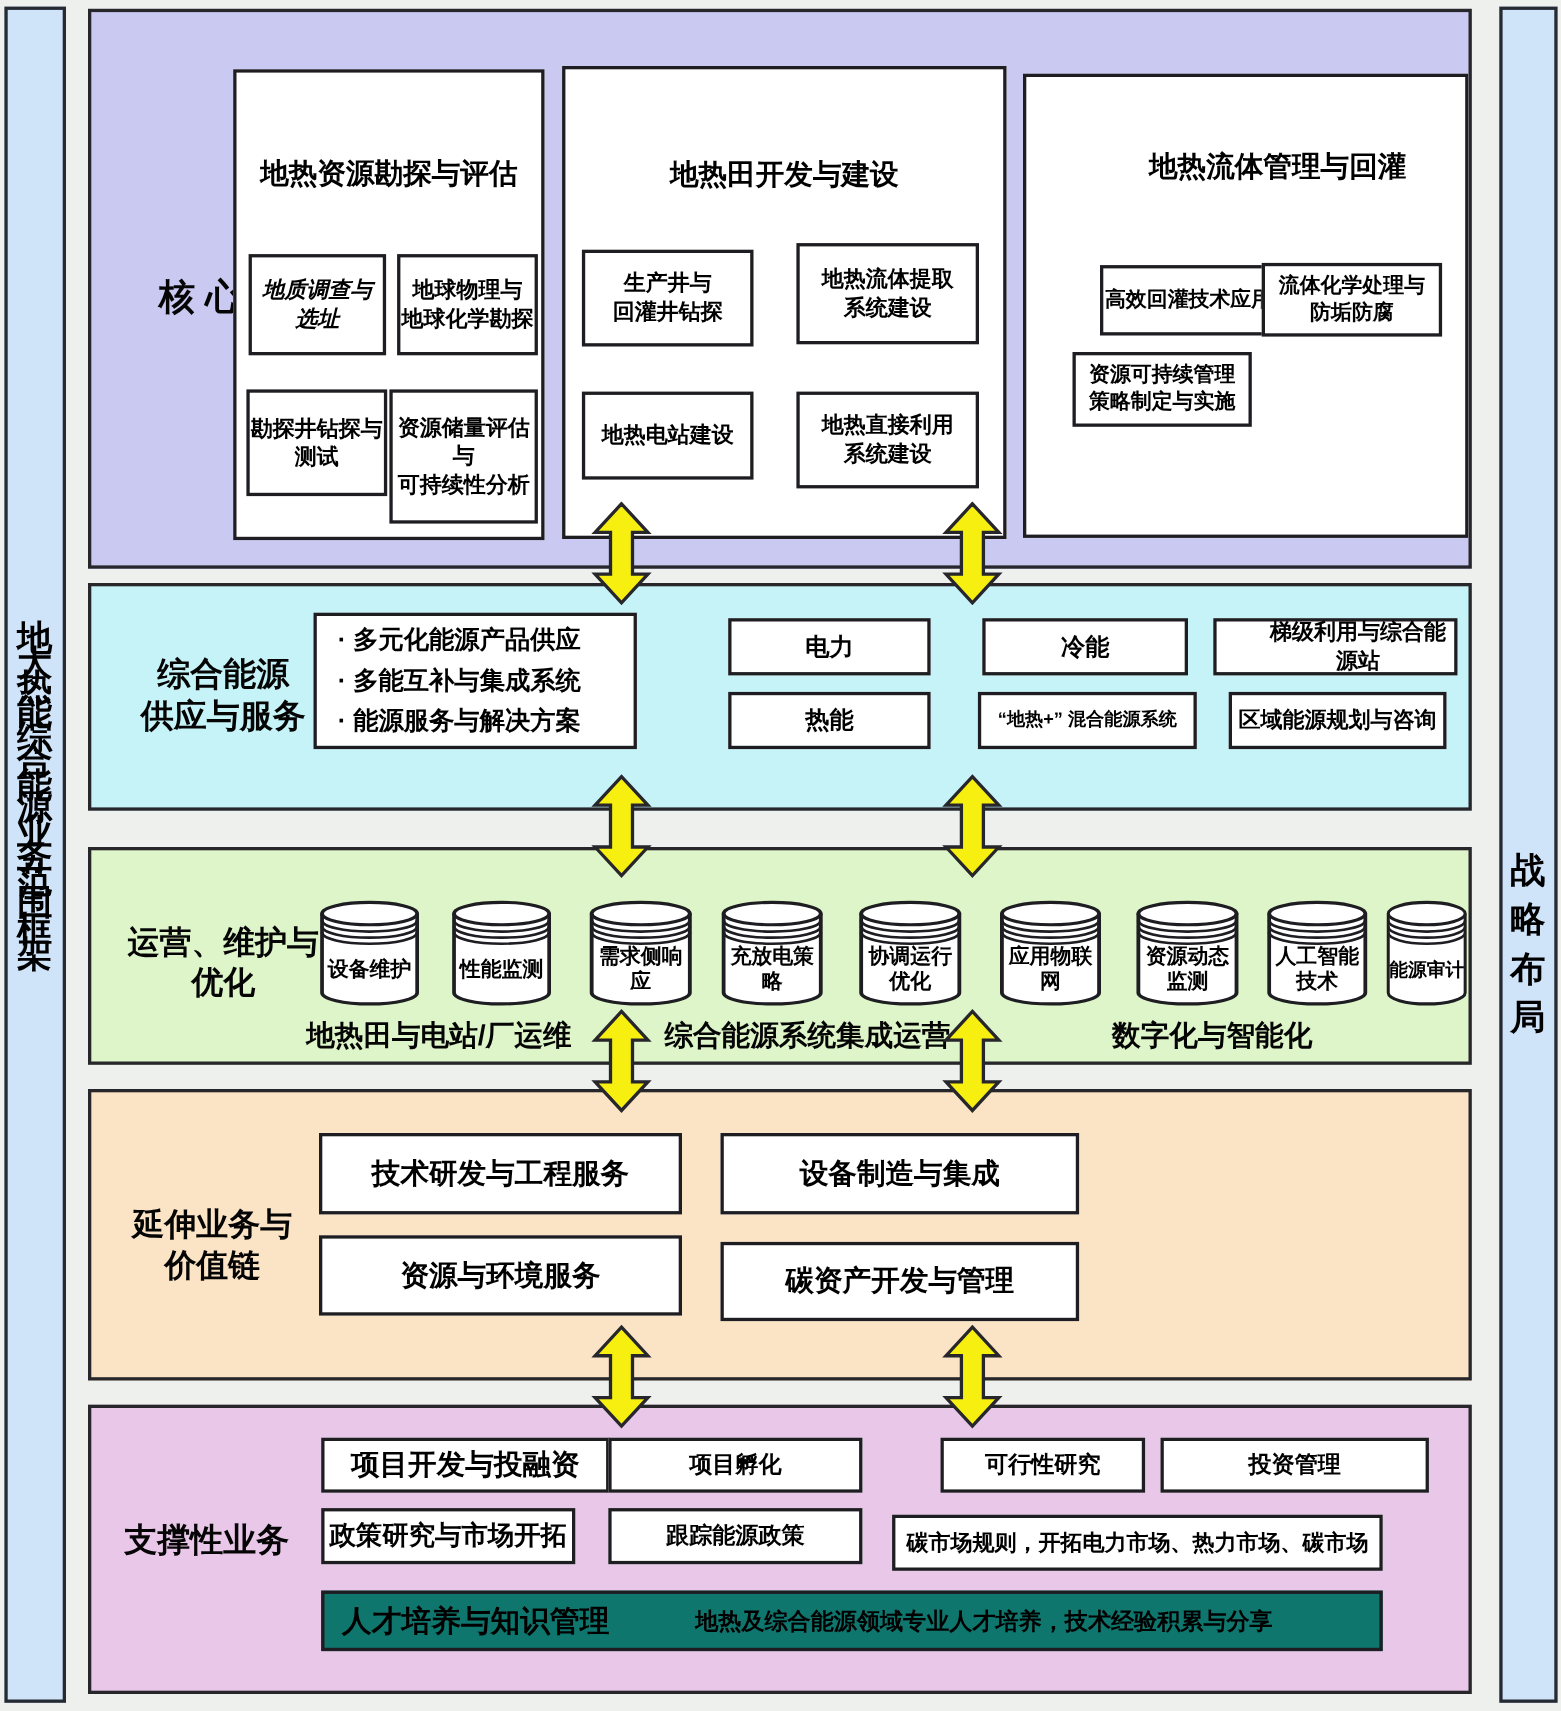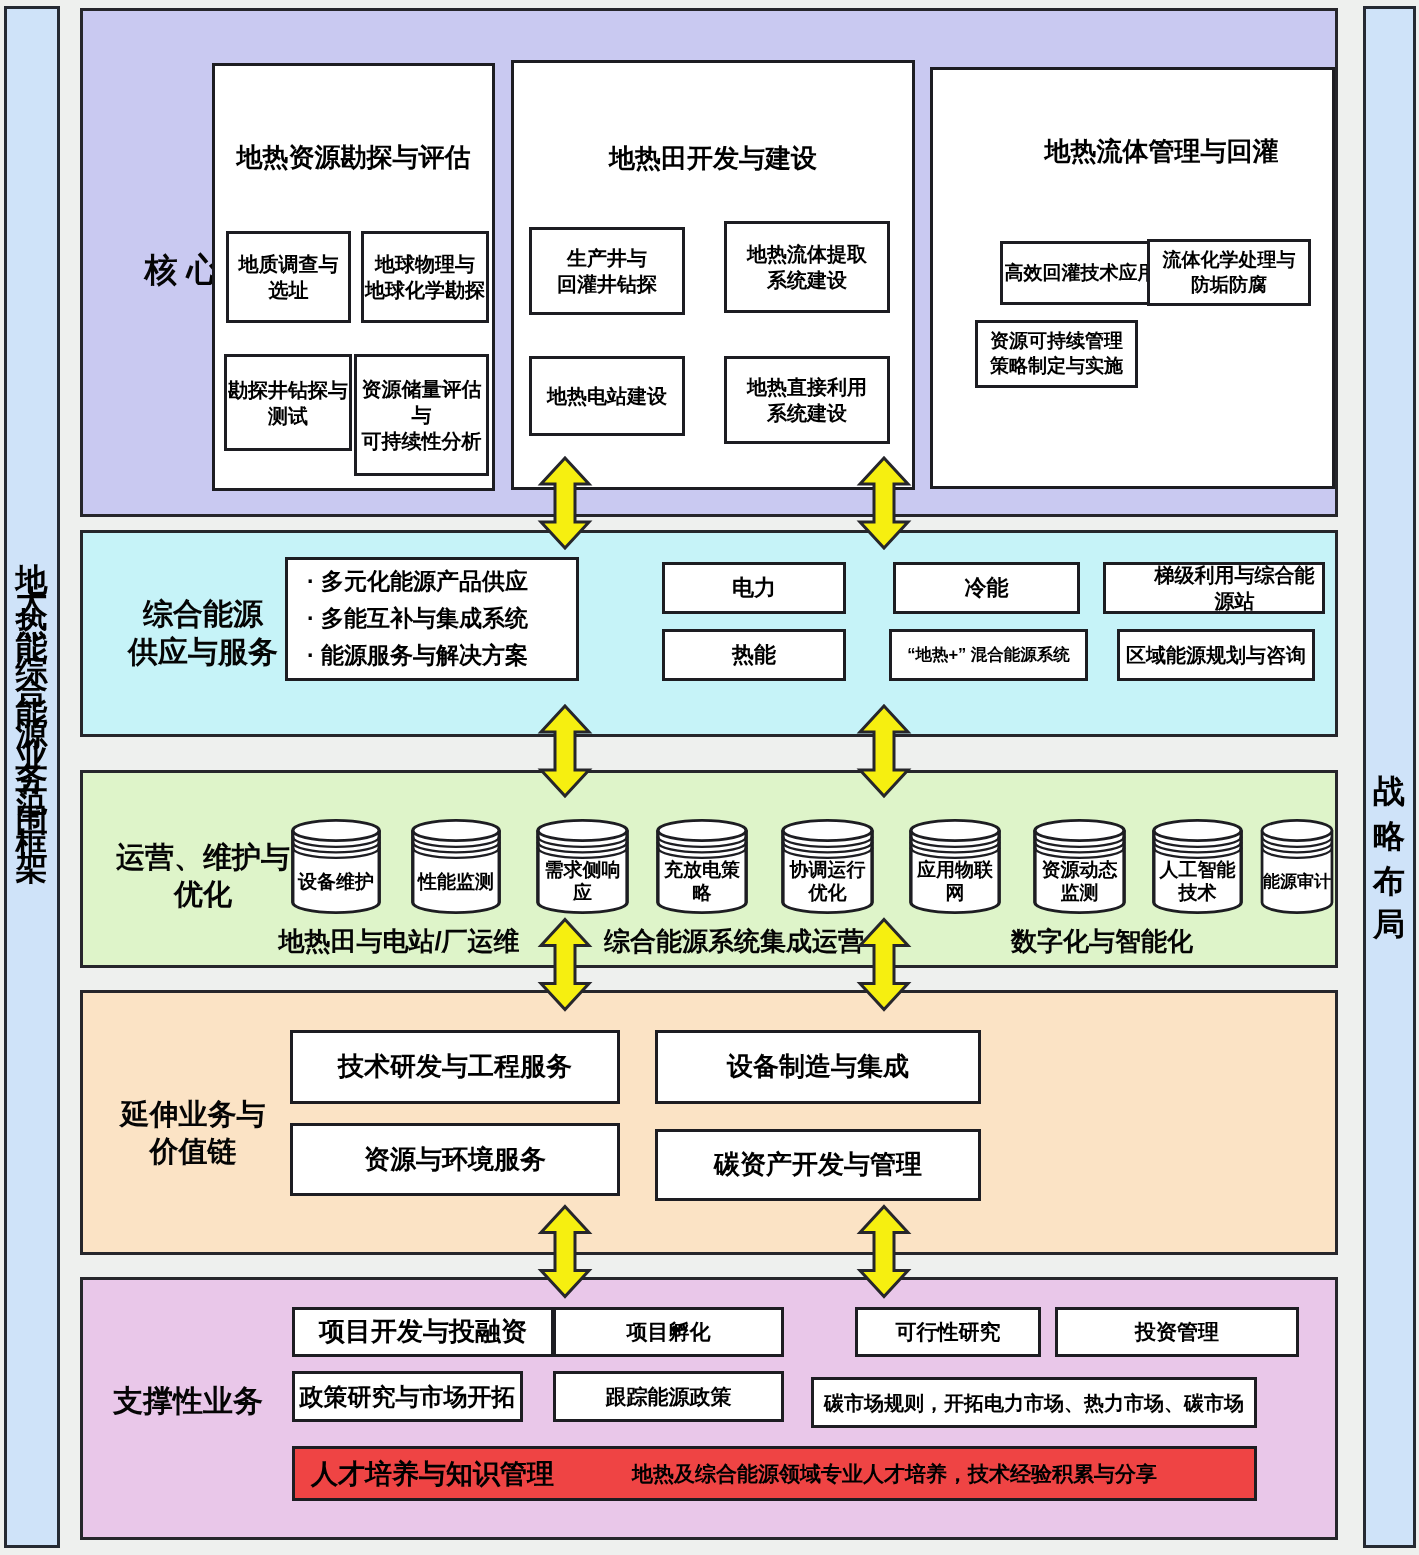--- a/index.html
+++ b/index.html
@@ -46,21 +46,21 @@
   }
   .cyl { position:absolute; }
   .cyl svg { position:absolute; left:0; top:0; width:100%; height:100%; }
   .cyl-label {
     position:absolute; left:2px; right:2px; top:38%; bottom:6%;
     display:flex; align-items:center; justify-content:center; text-align:center;
     font-weight:bold; font-size:19px; line-height:1.2; white-space:pre-line;
   }
   .arrow { position:absolute; z-index:6; }
   .r3box {
-    position:absolute; background:#ef4444; border:3px solid #1d1d22; box-sizing:border-box;
+    position:absolute; background:#0f766e; border:3px solid #1d1d22; box-sizing:border-box;
     display:flex; align-items:center; padding:0 16px; font-weight:bold;
   }
   .r3title { font-size:27px; }
   .r3desc  { font-size:21px; margin-left:78px; }
 </style>
 </head>
 <body>
 
 <div id="canvas">
 
@@ -69,21 +69,21 @@
   </div>
   <div class="side" style="left:1363px;top:6px;width:53px;height:1542px;">
     <span class="vtext" style="top:62px;letter-spacing:45px;">战略布局</span>
   </div>
 
   <div class="band" id="band-core">
     <div class="glabel" style="left:12px;top:238px;width:174px;font-size:33px;">核 心</div>
 
     <div class="group" style="left:129px;top:52px;width:283px;height:428px;">
       <div class="gtitle" style="top:74px;">地热资源勘探与评估</div>
-      <div class="wbox" style="left:11px;top:165px;width:125px;height:92px;">地质调查与
+      <div class="wbox" style="left:11px;top:165px;width:125px;height:92px;font-style:italic;">地质调查与
 选址</div>
       <div class="wbox" style="left:146px;top:165px;width:128px;height:92px;">地球物理与
 地球化学勘探</div>
       <div class="wbox" style="left:9px;top:288px;width:128px;height:97px;">勘探井钻探与
 测试</div>
       <div class="wbox" style="left:139px;top:288px;width:135px;height:122px;">资源储量评估
 与
 可持续性分析</div>
     </div>
 

